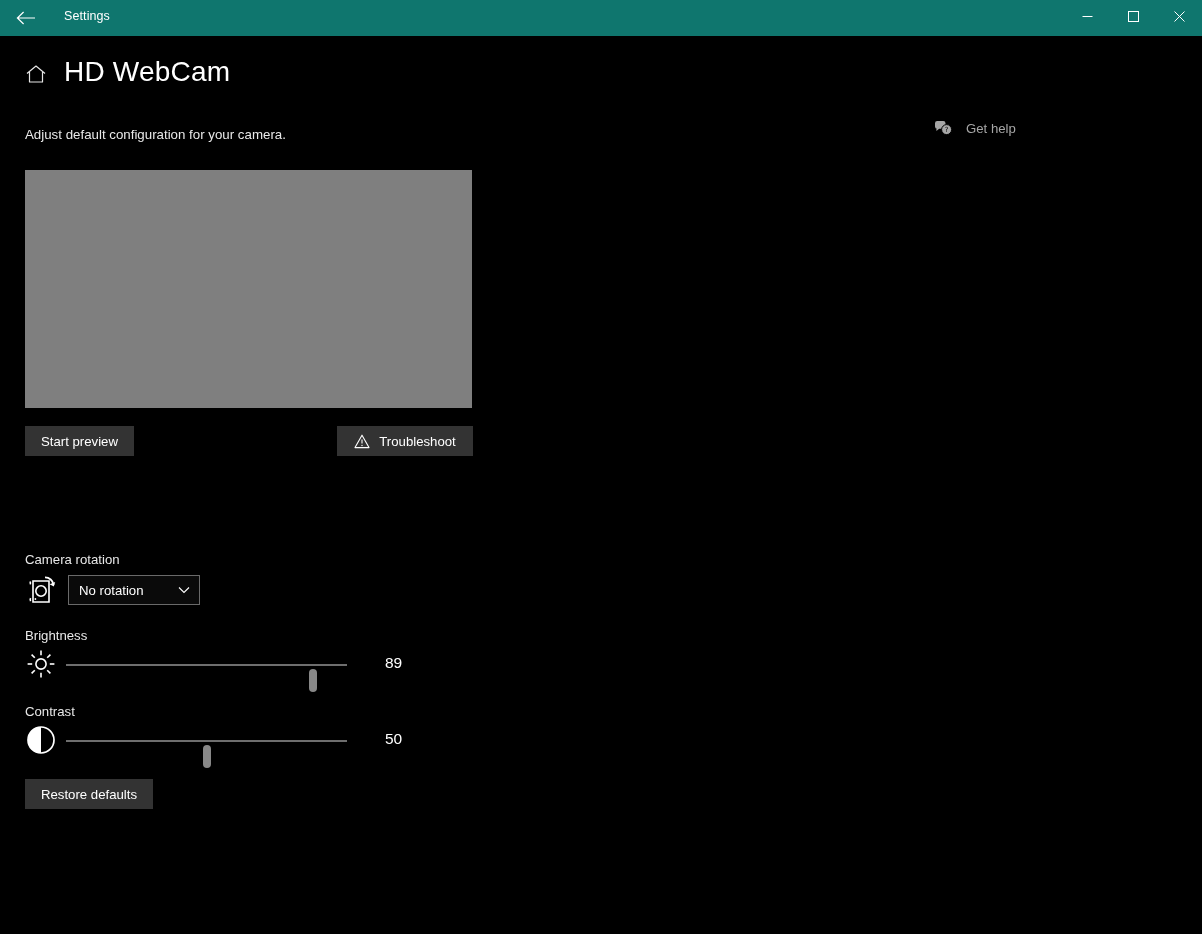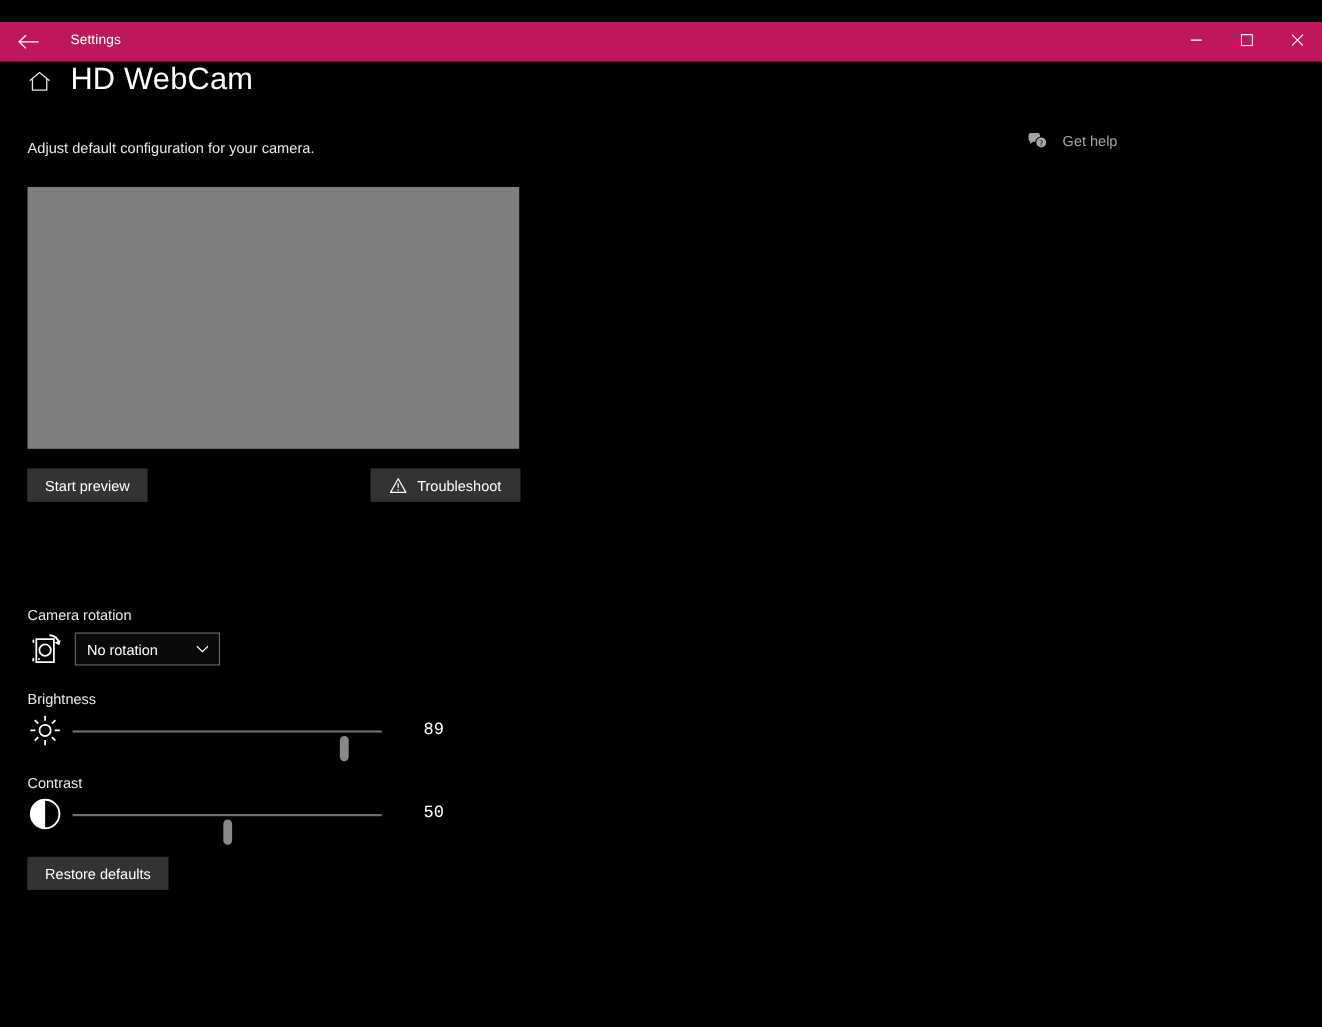--- a/index.html
+++ b/index.html
@@ -6,21 +6,21 @@
   html, body {
     width: 1202px; height: 934px;
     background: #000000;
     overflow: hidden;
     font-family: "Liberation Sans", sans-serif;
     color: #ffffff;
   }
   #app { position: relative; width: 1202px; height: 934px; background: #000; }
 
   
-  .titlebar { position: absolute; left: 0; top: 0; width: 1202px; height: 36px; background: #be185d; margin-top: 20px; }
+  .titlebar { position: absolute; left: 0; top: 0; width: 1202px; height: 36px; background: #0f766e; }
   .back-btn {
     position: absolute; left: 8px; top: 2px; width: 36px; height: 32px;
     display: flex; align-items: center; justify-content: center;
   }
   .back-btn svg { display: block; }
   .app-title {
     position: absolute; left: 64px; top: 9px;
     font-size: 12.5px; color: #ffffff; letter-spacing: .1px;
   }
   .wincontrols { position: absolute; right: 0; top: 0; height: 32px; display: flex; }
@@ -82,21 +82,21 @@
   .row-contrast { top: 724px; }
   .slider-icon { position: absolute; left: 0; top: 0; width: 32px; height: 32px; }
   .track {
     position: absolute; left: 41px; top: 16px; width: 281px; height: 2px;
     background: #6e6e6e;
   }
   .thumb {
     position: absolute; width: 8px; height: 23px; border-radius: 4px;
     background: #888888; top: 5px; margin-left: -4px;
   }
-  .value { position: absolute; left: 360px; top: 6px; font-size: 15.5px; color: #ffffff; font-family: Liberation Mono, monospace; }
+  .value { position: absolute; left: 360px; top: 6px; font-size: 15.5px; color: #ffffff; }
 
   
   .watermark { position: absolute; left: 1006px; top: 882px; width: 190px; height: 52px; display: flex; align-items: center; }
   .wm-orb { width: 52px; height: 52px; position: relative; }
   .wm-text { margin-left: 2px; font-size: 29px; font-weight: bold; letter-spacing: -1px; font-family: "DejaVu Sans", sans-serif; }
   .wm-w { color: #c0601b; }
   .wm-7 { color: #b02020; }
   .wm-cn { color: #ffffff; }
 </style>
 </head>

